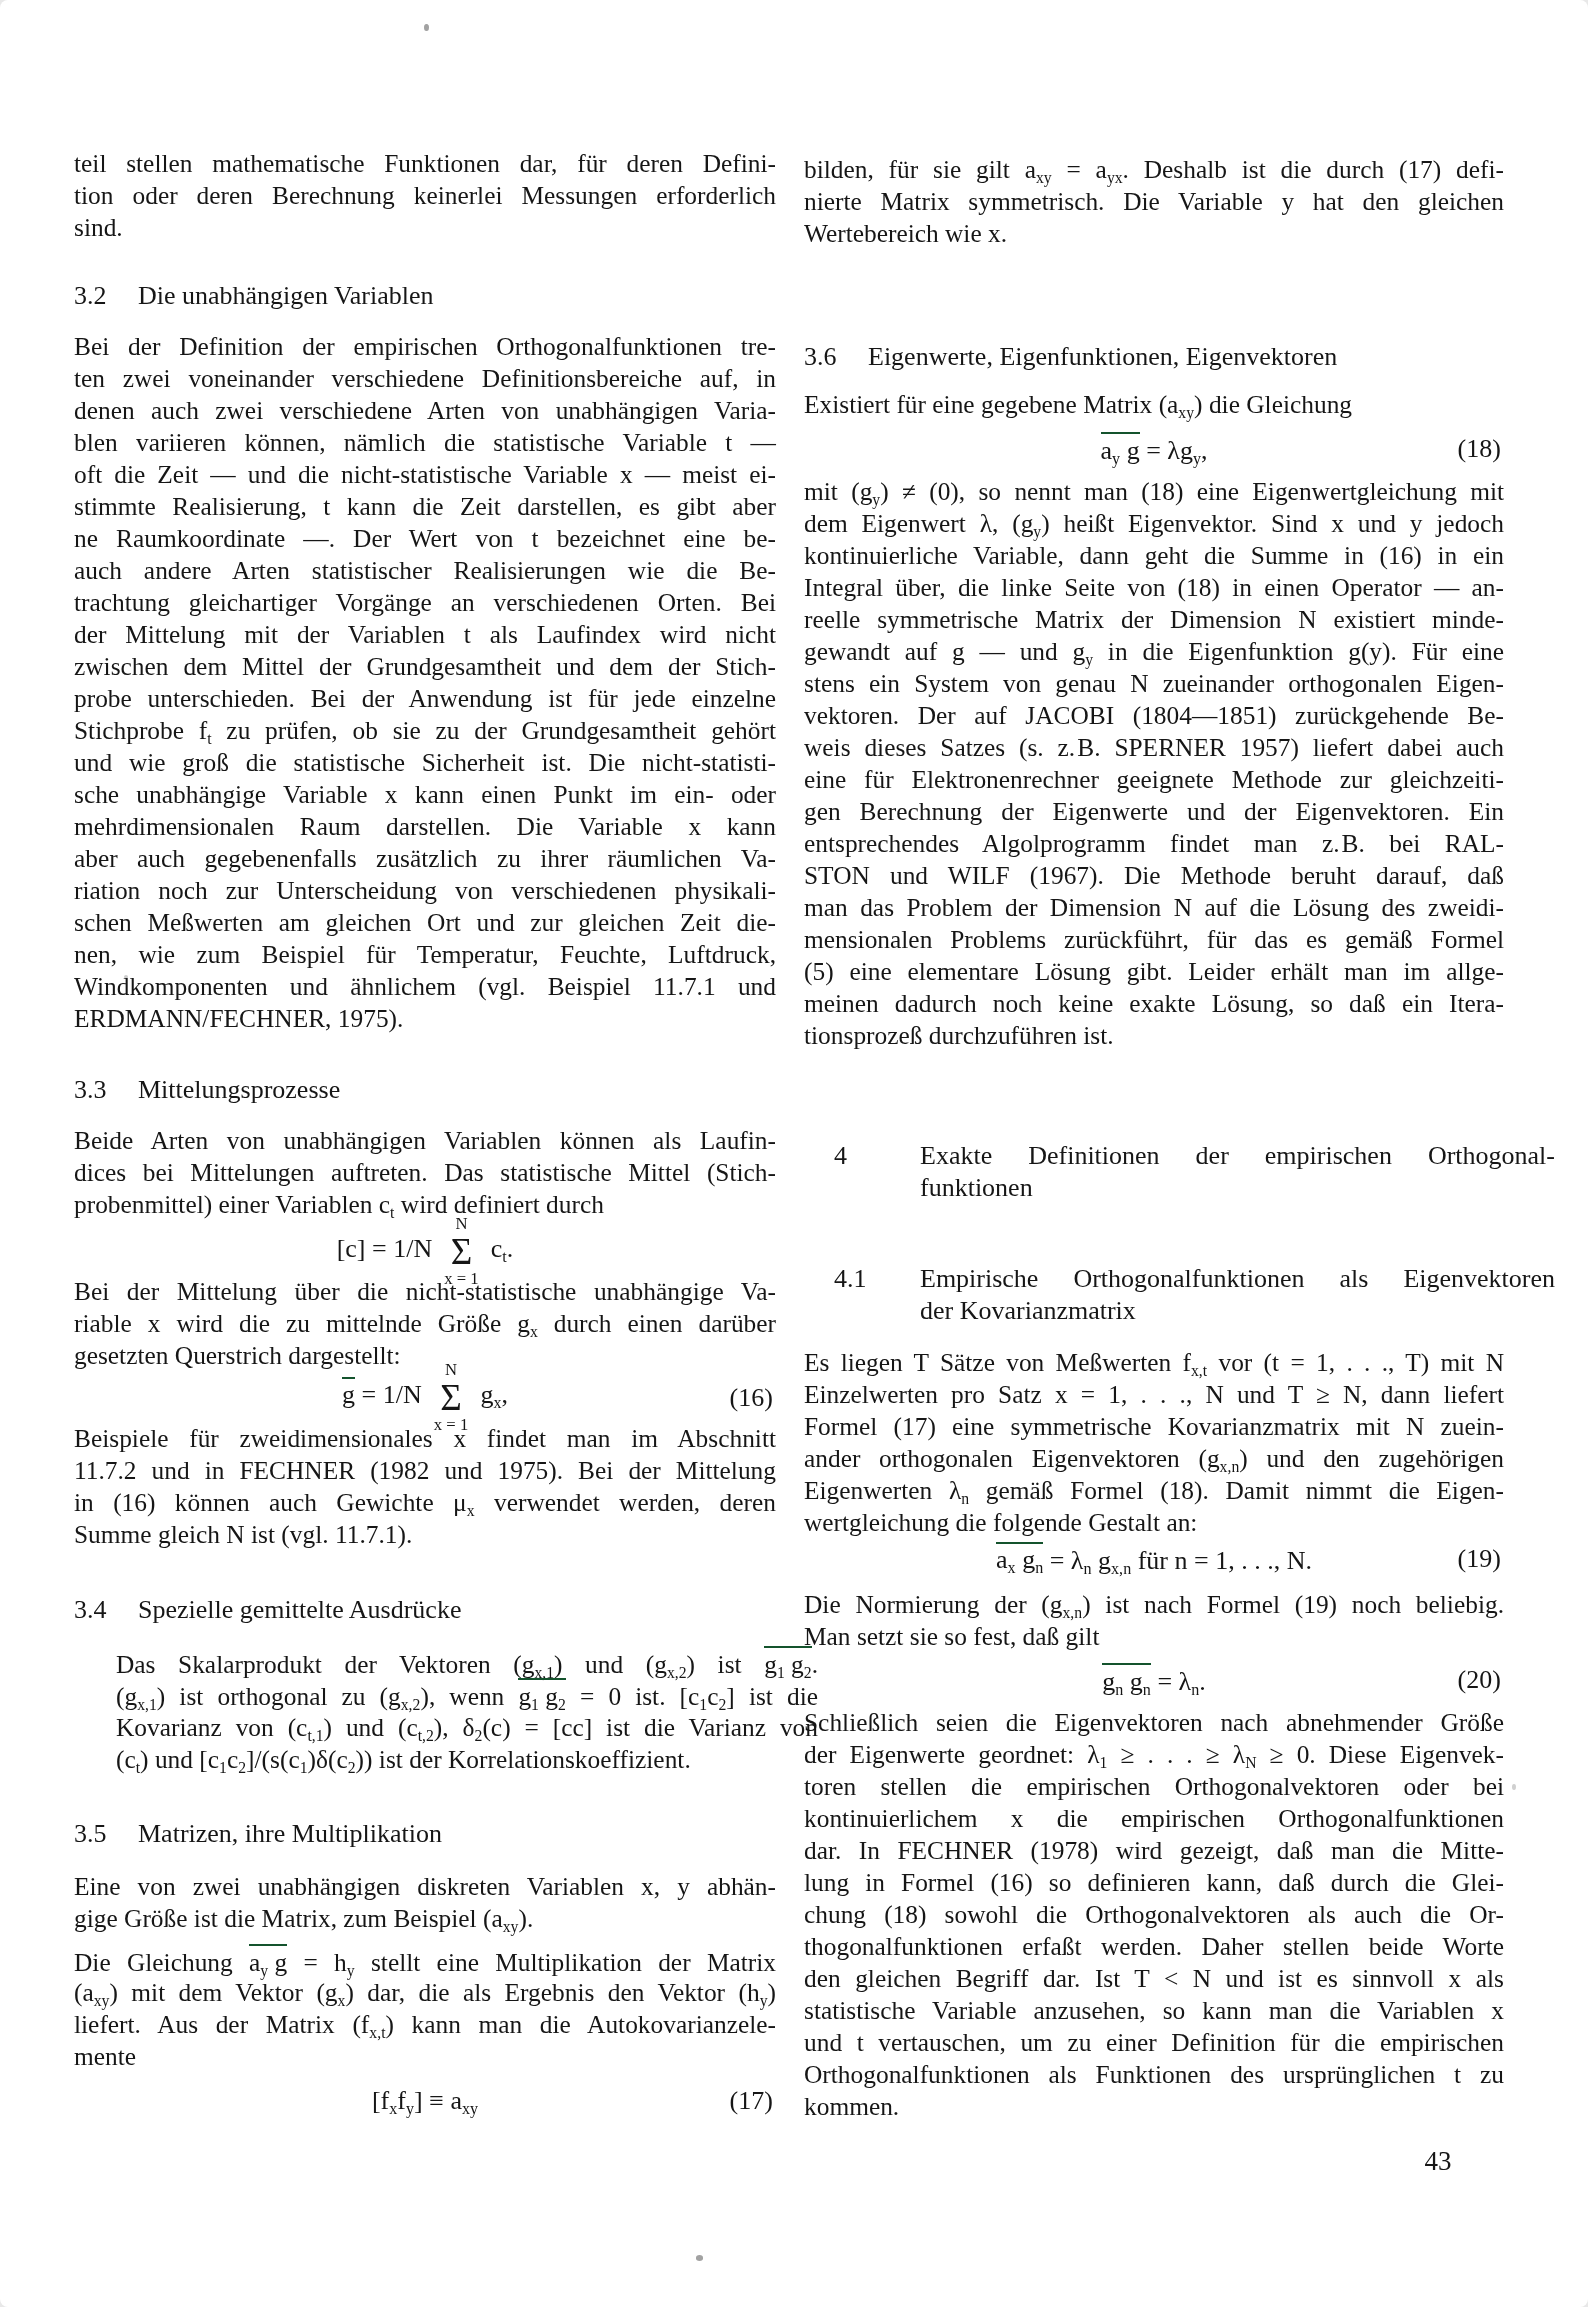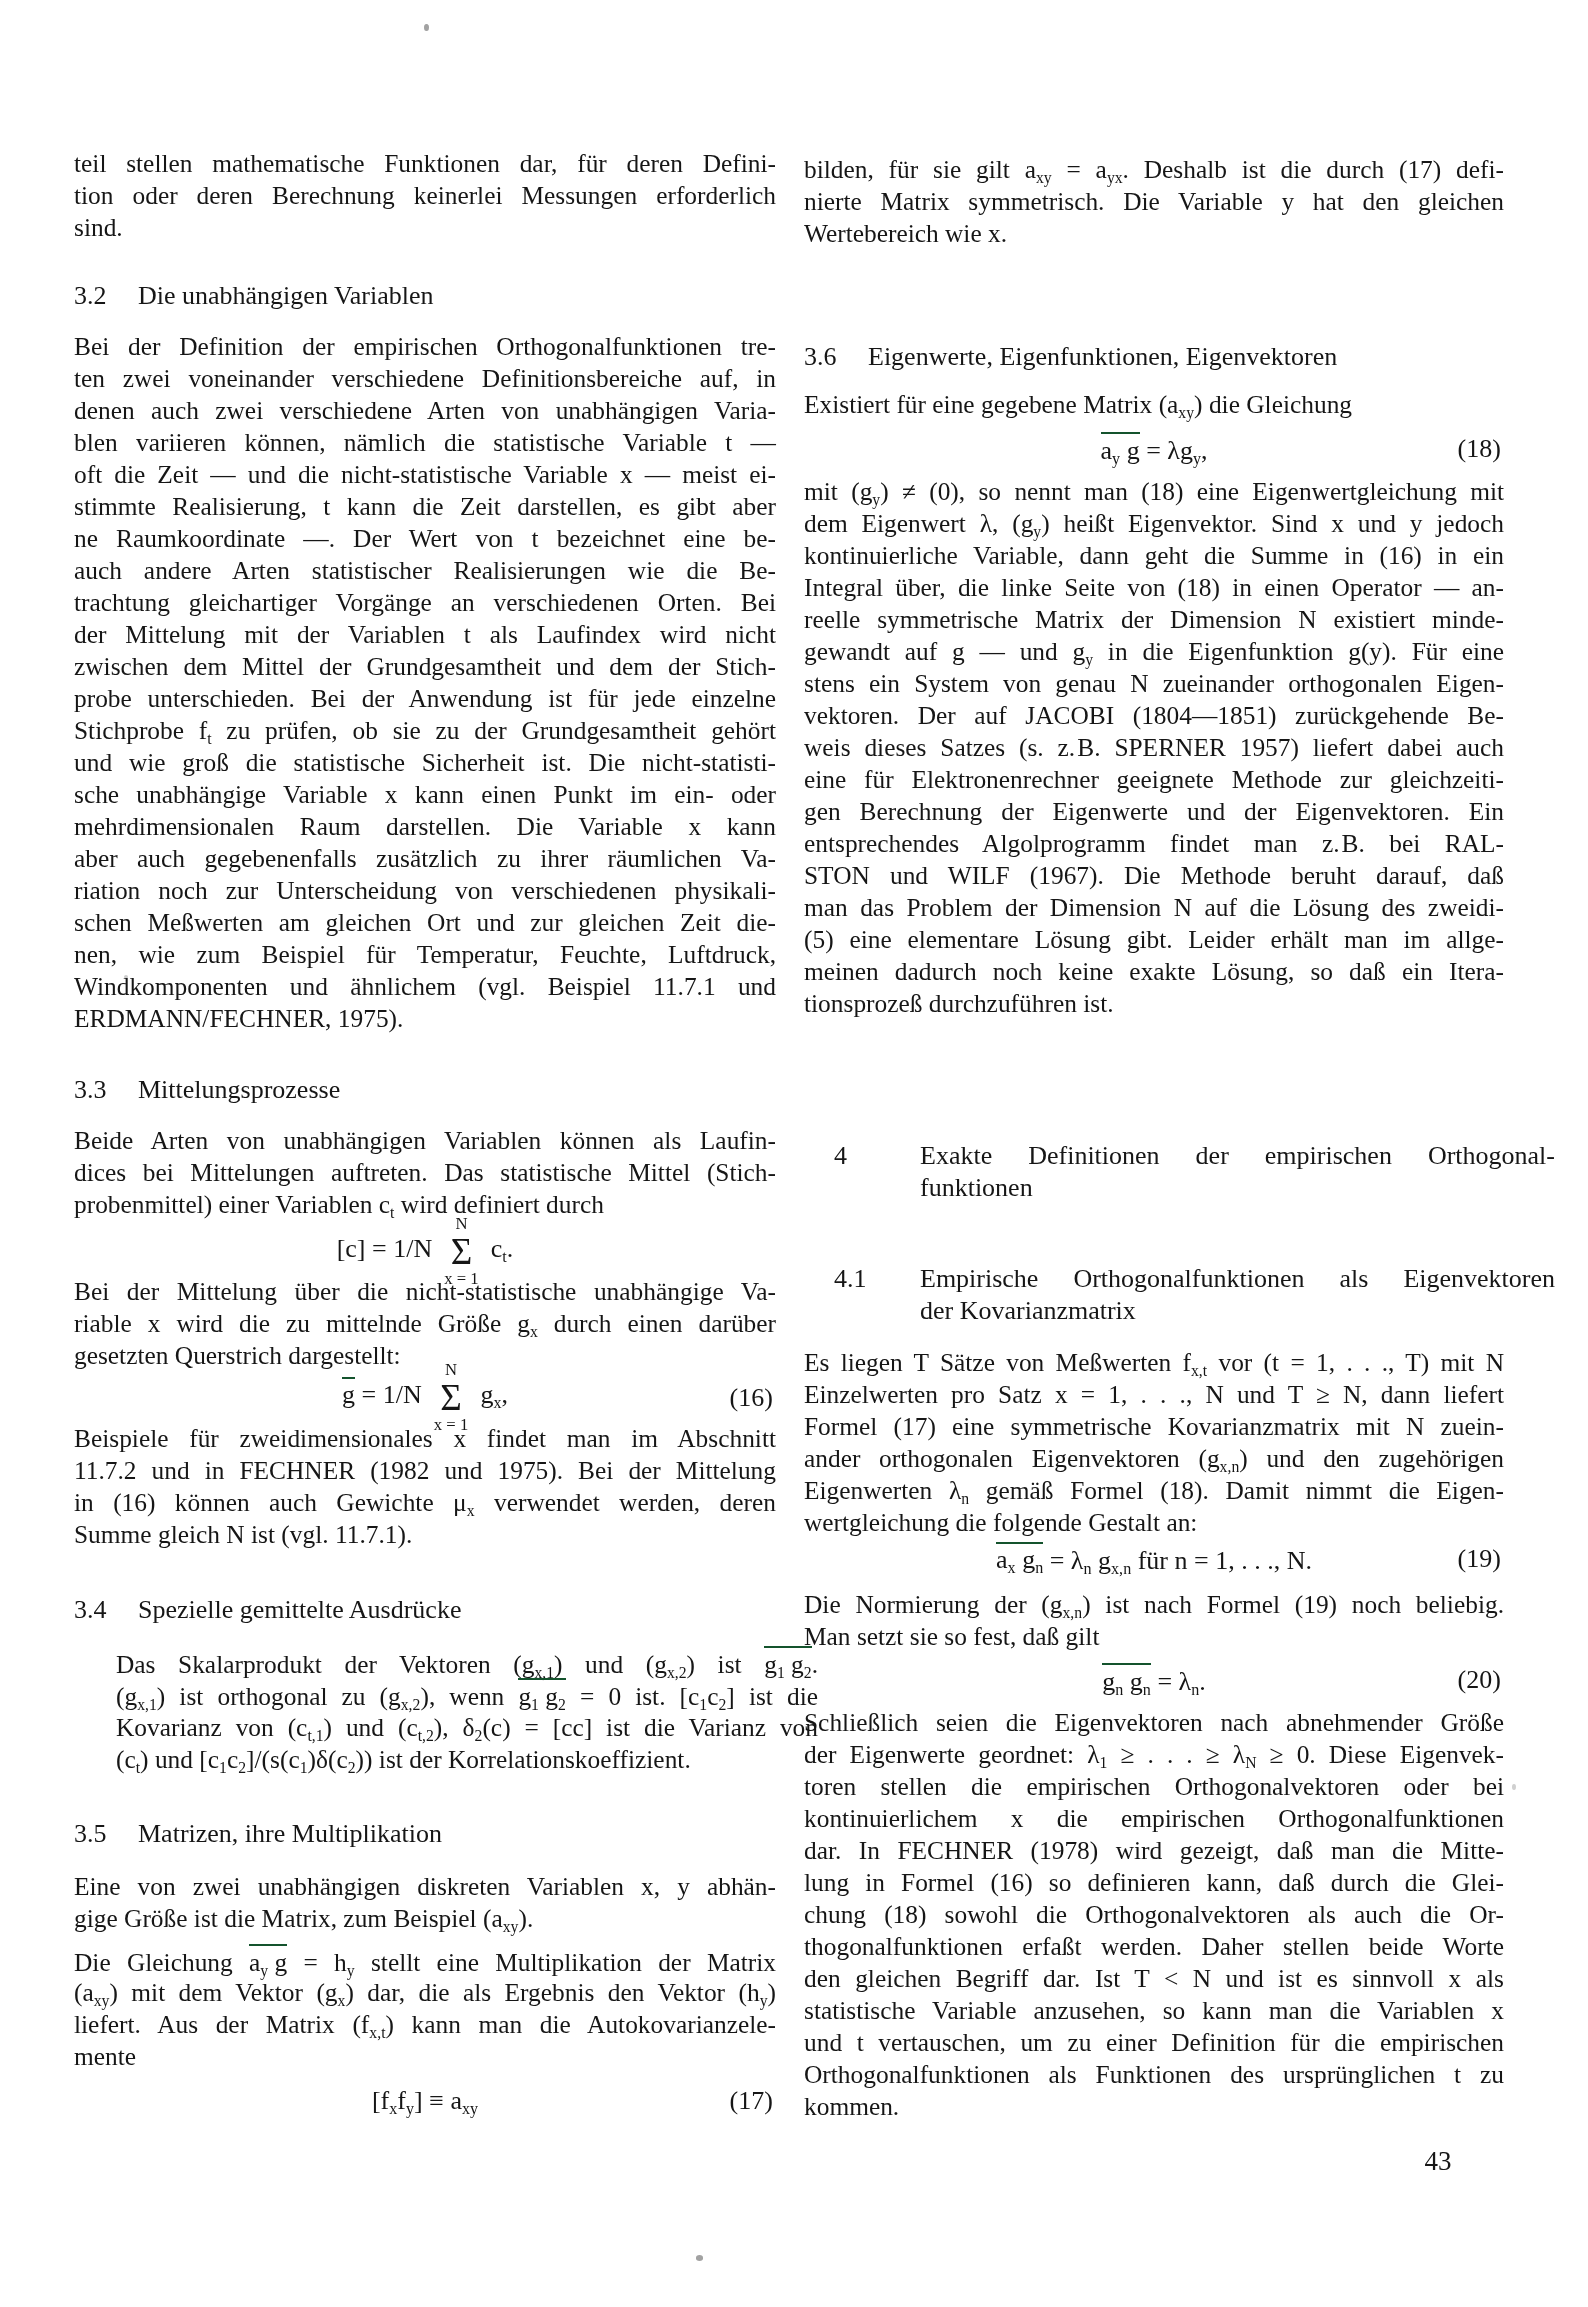--- a/index.html
+++ b/index.html
@@ -1,19 +1,19 @@
 <!DOCTYPE html>
 <html style="font-size:12.7px"><head>
 <meta charset="utf-8">
 <style>
   html,body{margin:0;padding:0;background:#e8e8e8;}
   .page{
     position:relative;width:1588px;height:2307px;background:#ffffff;
     font-family:"Liberation Serif","DejaVu Serif",serif;color:#161616;
-    overflow:hidden;margin:0 auto;
+    overflow:hidden;margin:0 auto;border-radius:8px;
   }
   .para{position:absolute;font-size:25.4px;line-height:32px;}
   .tline{text-align:justify;text-align-last:justify;height:32px;}
   .tline.last{text-align-last:left;}
   .heading{position:absolute;font-weight:400;font-size:26px;line-height:32px;white-space:nowrap;}
   .heading .hnum{display:inline-block;min-width:64px;}
   .heading.hang{white-space:normal;padding-left:86px;}
   .heading.hang .hnum{position:absolute;left:0;top:0;min-width:0;}
   .formula{position:absolute;display:flex;align-items:center;justify-content:center;font-size:26px;}
   .f-body{display:inline-block;}
@@ -170,20 +170,21 @@
       <div class="tline">reelle symmetrische Matrix der Dimension N existiert minde-</div>
       <div class="tline">gewandt auf g — und g<sub>y</sub> in die Eigenfunktion g(y). Für eine</div>
       <div class="tline">stens ein System von genau N zueinander orthogonalen Eigen-</div>
       <div class="tline">vektoren. Der auf JACOBI (1804—1851) zurückgehende Be-</div>
       <div class="tline">weis dieses Satzes (s. z. B. SPERNER 1957) liefert dabei auch</div>
       <div class="tline">eine für Elektronenrechner geeignete Methode zur gleichzeiti-</div>
       <div class="tline">gen Berechnung der Eigenwerte und der Eigenvektoren. Ein</div>
       <div class="tline">entsprechendes Algolprogramm findet man z. B. bei RAL-</div>
       <div class="tline">STON und WILF (1967). Die Methode beruht darauf, daß</div>
       <div class="tline">man das Problem der Dimension N auf die Lösung des zweidi-</div>
+      <div class="tline">mensionalen Problems zurückführt, für das es gemäß Formel</div>
       <div class="tline">(5) eine elementare Lösung gibt. Leider erhält man im allge-</div>
       <div class="tline">meinen dadurch noch keine exakte Lösung, so daß ein Itera-</div>
       <div class="tline last">tionsprozeß durchzuführen ist.</div>
     </div>
 
   <div class="heading hang" style="left:834px;top:1140px;width:635px;">
     <span class="hnum">4</span>
     <span><div class="tline">Exakte Definitionen der empirischen Orthogonal-</div><div class="tline last">funktionen</div></span>
   </div>
 

